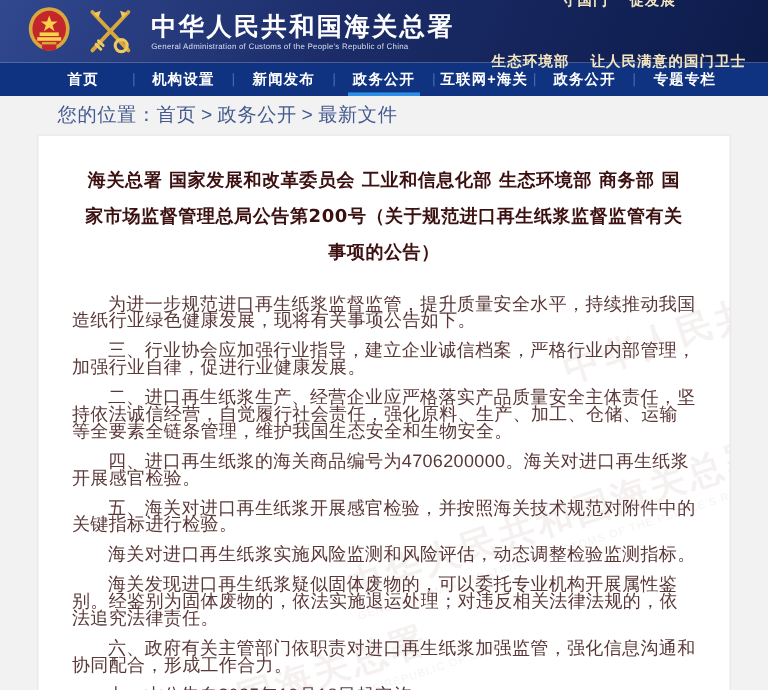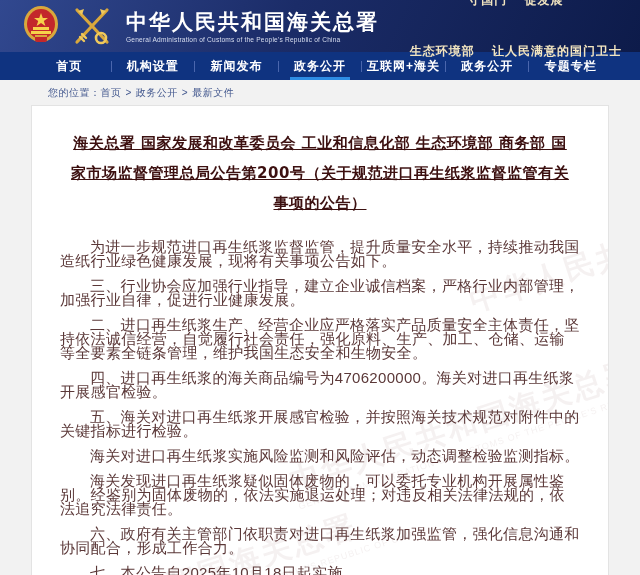--- a/index.html
+++ b/index.html
@@ -70,21 +70,21 @@
   .nav-sep {
     width: 1px;
     align-self: center;
     height: 11px;
     background: #4a66ad;
   }
 
   
   .breadcrumb {
     padding: 6px 3px 5px 48px;
-    font-size: 10px;
+    font-size: 16px;
     color: #44598f;
     letter-spacing: 0.5px;
   }
   .breadcrumb a { color: #44598f; text-decoration: none; cursor: pointer; }
   .crumb-sep { margin: 0 4px; }
 
   
   .content-box {
     position: relative;
     margin: 0 31px;
@@ -97,21 +97,20 @@
   }
   .doc-title {
     text-align: center;
     color: #3c1010;
     font-size: 15px;
     font-weight: bold;
     line-height: 30px;
     margin: 2px 6px 22px 6px;
     letter-spacing: 0.5px;
     font-family: "DejaVu Sans", sans-serif;
-    text-decoration: underline;
   }
   .doc-body { position: relative; z-index: 2; }
   .doc-body p {
     font-size: 15px;
     color: #5b3838;
     line-height: 14px;
     text-indent: 2em;
     margin-bottom: 11px;
     letter-spacing: 0.3px;
   }

